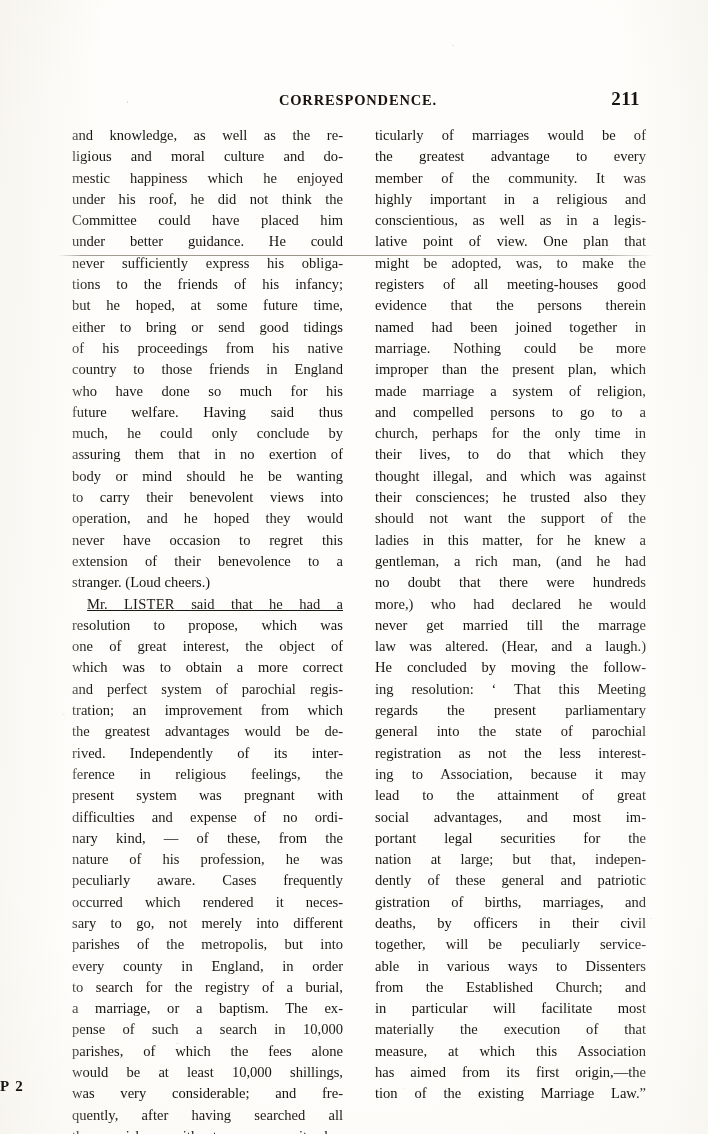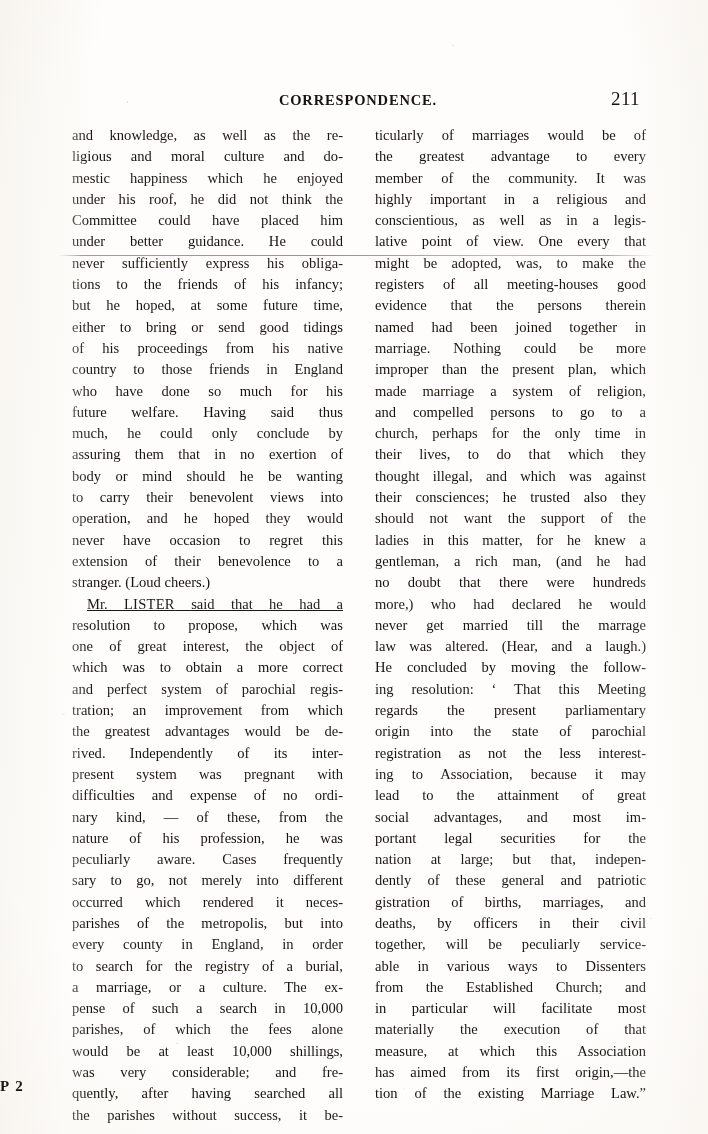--- a/index.html
+++ b/index.html
@@ -66,21 +66,21 @@
     text-transform: uppercase;
     font-weight: 700;
     color: #17130f;
     transform: scaleY(1.02);
   }
   #head-folio {
     position: absolute;
     right: 4px;
     top: -4px;
     font-size: 19px;
-    font-weight: 400;
+    font-weight: 700;
     letter-spacing: .4px;
     color: #17130f;
   }
 
   
   #columns {
     position: absolute;
     left: 72px;
     top: 125px;
     width: 574px;
@@ -199,45 +199,46 @@
         <div class="line">extension of their benevolence to a</div>
         <div class="line ragged">stranger.   (Loud cheers.)</div>
         <div class="line indent">Mr. <span class="sc">LISTER</span> said that he had a</div>
         <div class="line">resolution to propose, which was</div>
         <div class="line">one of great interest, the object of</div>
         <div class="line">which was to obtain a more correct</div>
         <div class="line">and perfect system of parochial regis-</div>
         <div class="line">tration; an improvement from which</div>
         <div class="line">the greatest advantages would be de-</div>
         <div class="line">rived.  Independently of its inter-</div>
+        <div class="line">ference in religious feelings, the</div>
         <div class="line">present system was pregnant with</div>
         <div class="line">difficulties and expense of no ordi-</div>
         <div class="line">nary kind, — of these, from the</div>
         <div class="line">nature of his profession, he was</div>
         <div class="line">peculiarly aware.  Cases frequently</div>
+        <div class="line">occurred which rendered it neces-</div>
         <div class="line">sary to go, not merely into different</div>
-        <div class="line">occurred which rendered it neces-</div>
         <div class="line">parishes of the metropolis, but into</div>
         <div class="line">every county in England, in order</div>
         <div class="line">to search for the registry of a burial,</div>
-        <div class="line">a marriage, or a culture.  The ex-</div>
+        <div class="line">a marriage, or a baptism.  The ex-</div>
         <div class="line">pense of such a search in 10,000</div>
         <div class="line">parishes, of which the fees alone</div>
         <div class="line">would be at least 10,000 shillings,</div>
         <div class="line">was very considerable; and fre-</div>
         <div class="line">quently, after having searched all</div>
         <div class="line">the parishes without success, it be-</div>
       </div>
     <div class="column" id="col-right">
         <div class="line">ticularly of marriages would be of</div>
         <div class="line">the greatest advantage to every</div>
         <div class="line">member of the community.  It was</div>
         <div class="line">highly important in a religious and</div>
         <div class="line">conscientious, as well as in a legis-</div>
-        <div class="line">lative point of view.  One every that</div>
+        <div class="line">lative point of view.  One plan that</div>
         <div class="line">might be adopted, was, to make the</div>
         <div class="line">registers of all meeting-houses good</div>
         <div class="line">evidence that the persons therein</div>
         <div class="line">named had been joined together in</div>
         <div class="line">marriage.  Nothing could be more</div>
         <div class="line">improper than the present plan, which</div>
         <div class="line">made marriage a system of religion,</div>
         <div class="line">and compelled persons to go to a</div>
         <div class="line">church, perhaps for the only time in</div>
         <div class="line">their lives, to do that which they</div>
@@ -246,21 +247,21 @@
         <div class="line">should not want the support of the</div>
         <div class="line">ladies in this matter, for he knew a</div>
         <div class="line">gentleman, a rich man, (and he had</div>
         <div class="line">no doubt that there were hundreds</div>
         <div class="line">more,) who had declared he would</div>
         <div class="line">never get married till the marrage</div>
         <div class="line">law was altered. (Hear, and a laugh.)</div>
         <div class="line">He concluded by moving the follow-</div>
         <div class="line">ing resolution: ‘ That this Meeting</div>
         <div class="line">regards the present parliamentary</div>
-        <div class="line">origin into the state of parochial</div>
+        <div class="line">general into the state of parochial</div>
         <div class="line">registration as not the less interest-</div>
         <div class="line">ing to Association, because it may</div>
         <div class="line">lead to the attainment of great</div>
         <div class="line">social advantages, and most im-</div>
         <div class="line">portant legal securities for the</div>
         <div class="line">nation at large; but that, indepen-</div>
         <div class="line">dently of these general and patriotic</div>
         <div class="line">gistration of births, marriages, and</div>
         <div class="line">deaths, by officers in their civil</div>
         <div class="line">together, will be peculiarly service-</div>

